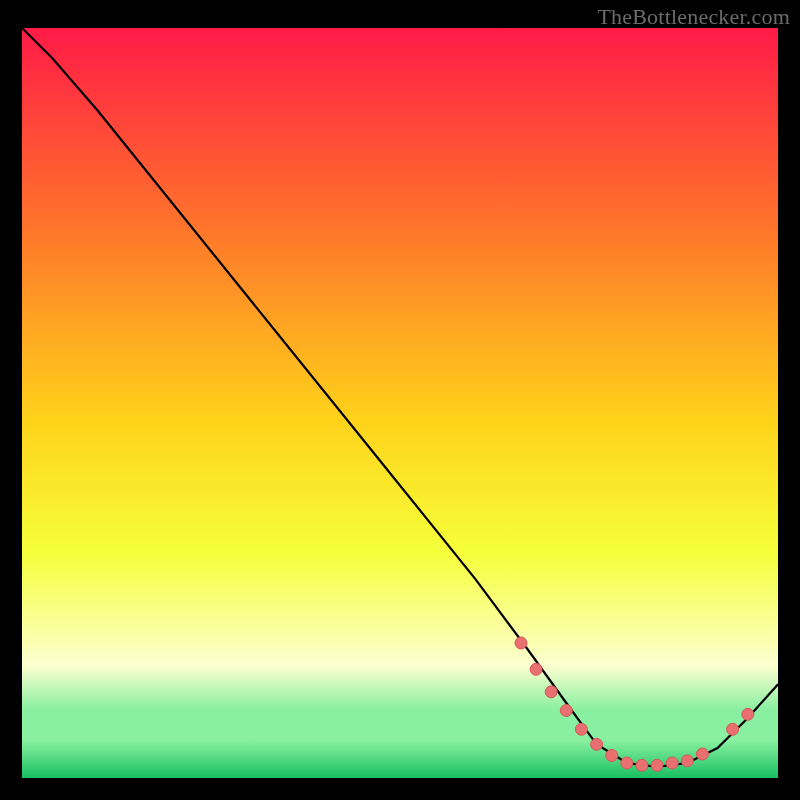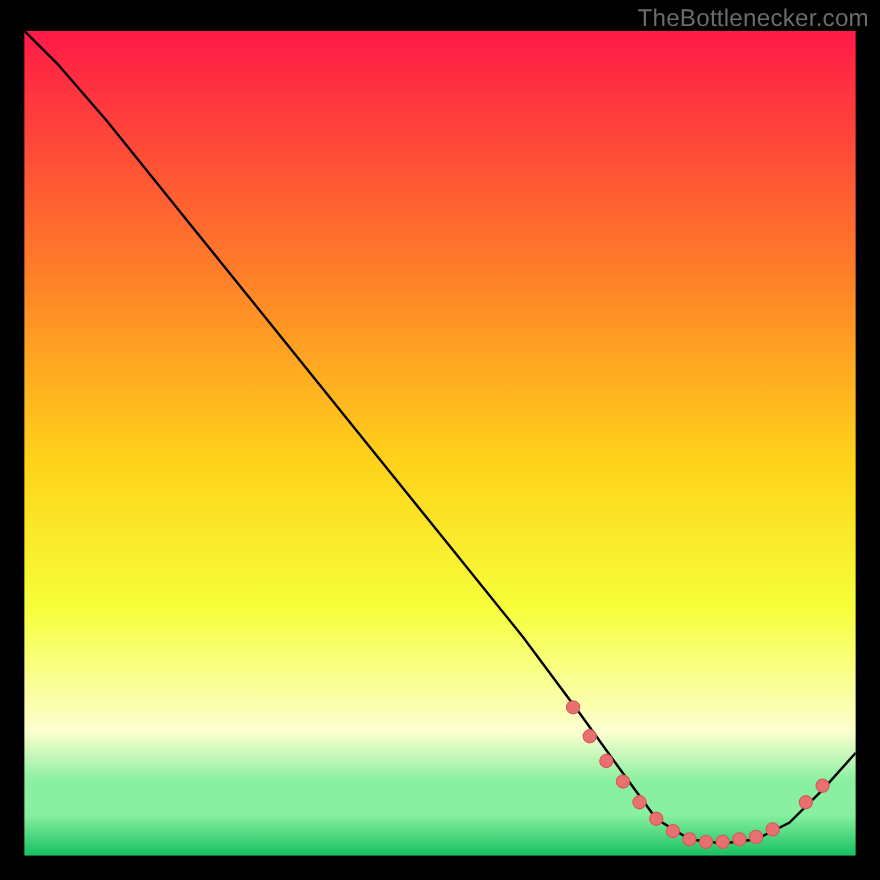--- a/index.html
+++ b/index.html
@@ -9,20 +9,21 @@
     height: 800px;
     background: #000;
     overflow: hidden;
     font-family: Arial, Helvetica, sans-serif;
   }
   .frame {
     position: relative;
     width: 800px;
     height: 800px;
     background: #000;
+    font-family: Liberation Serif, serif;
   }
   .attribution {
     position: absolute;
     top: 4px;
     right: 10px;
     color: #6b6b6b;
     font-size: 22px;
     font-weight: 400;
     letter-spacing: 0.2px;
   }

